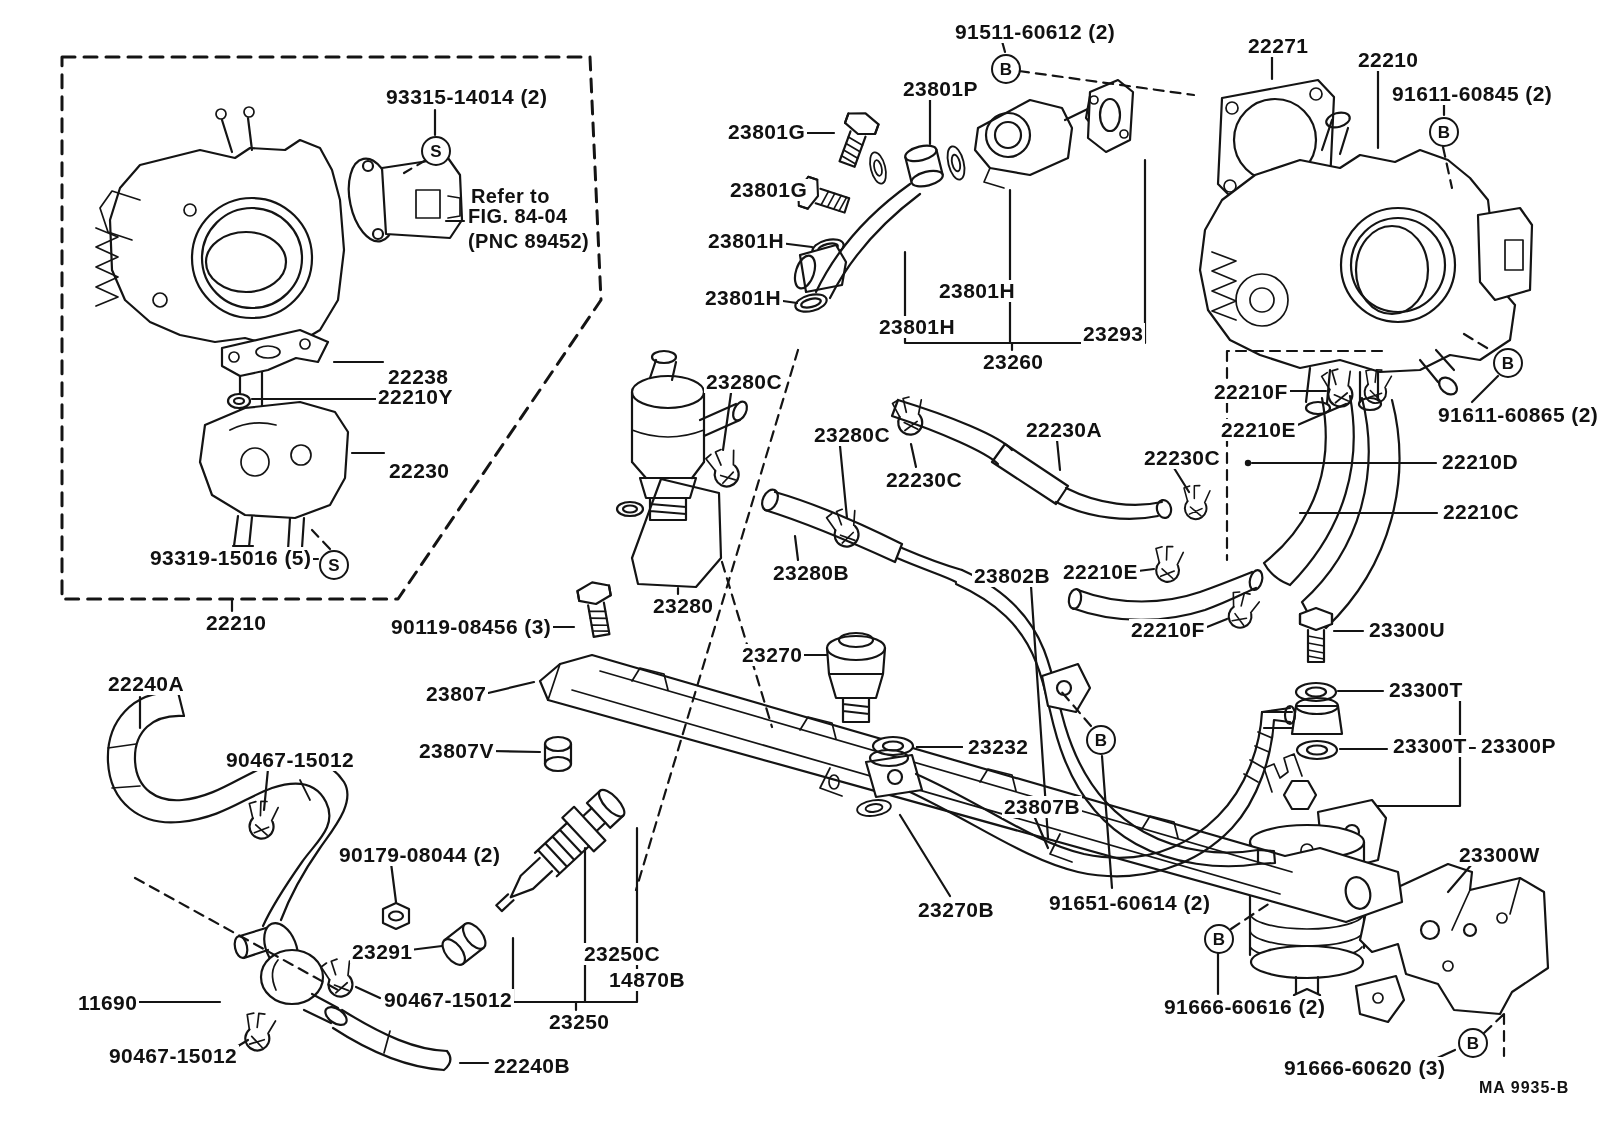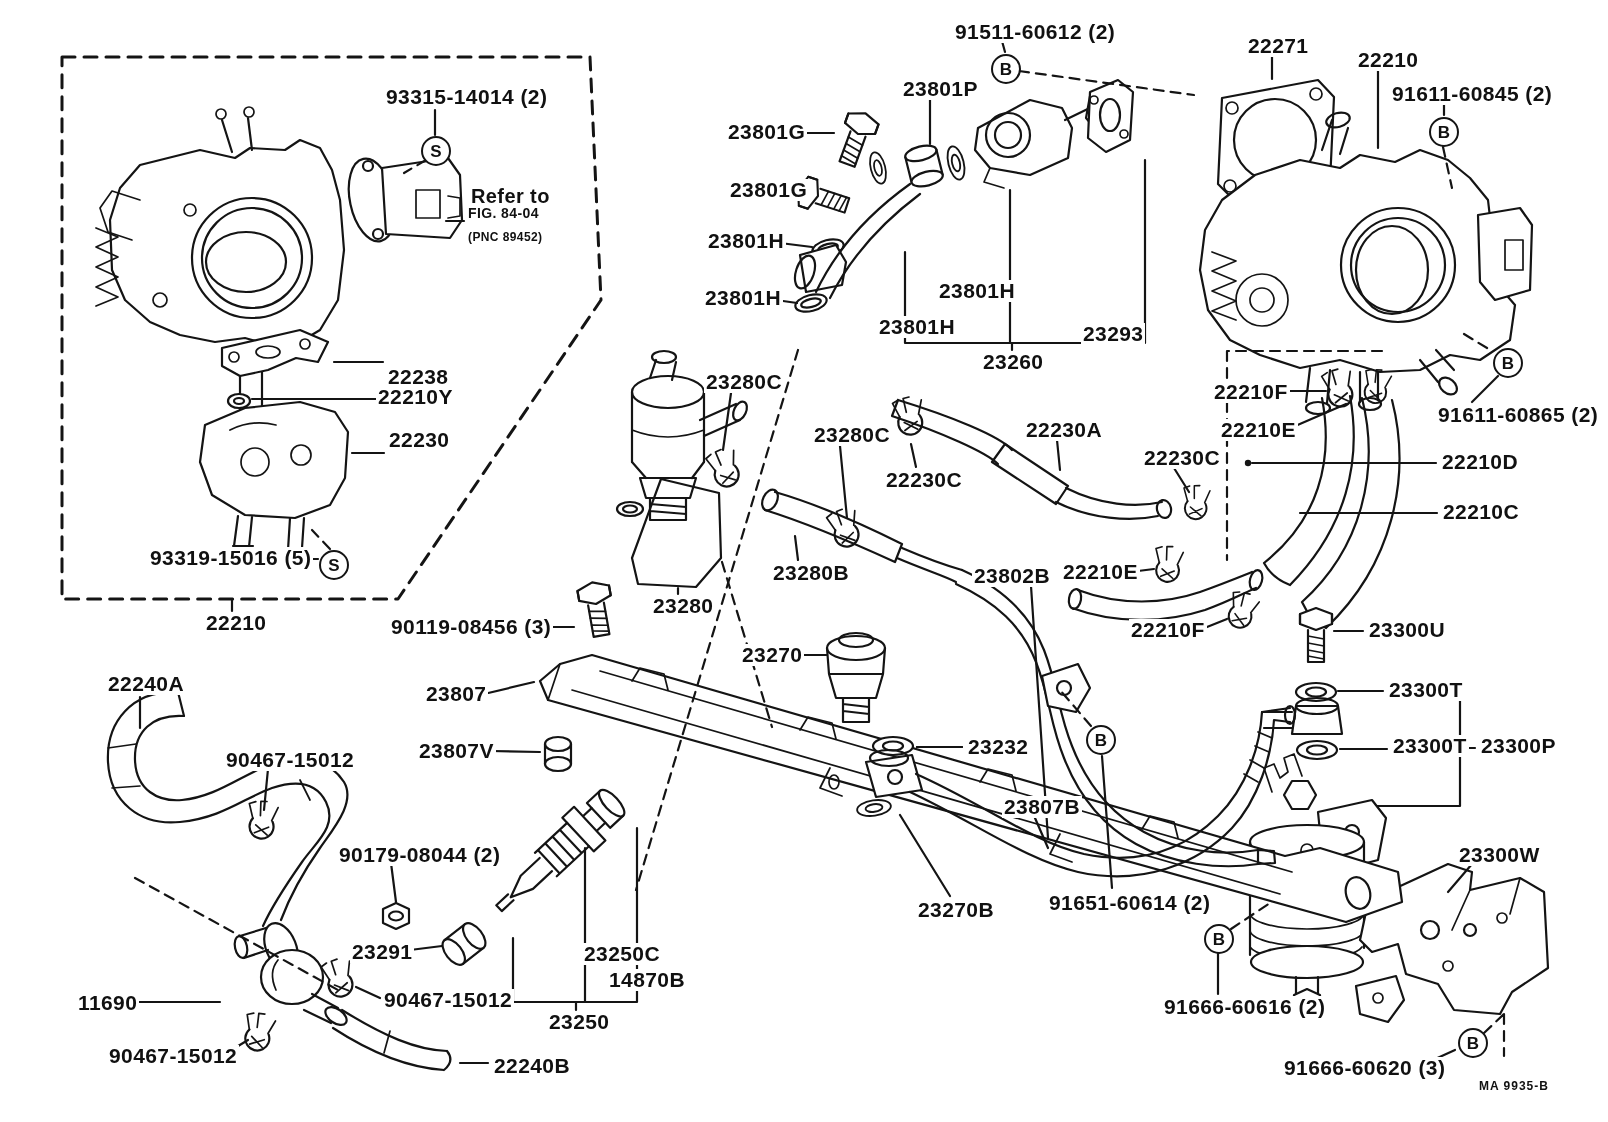--- a/index.html
+++ b/index.html
@@ -11,23 +11,23 @@
   svg.art .fb{fill:#141414;stroke:none;}
   svg.art .thin{stroke-width:1.7;}
   svg.art .dsh{stroke-dasharray:10 7;}
   svg.art .frame{stroke-dasharray:13 9;stroke-width:3;}
   .lbl{position:absolute;font-weight:bold;font-size:21px;letter-spacing:.4px;color:#111;
        white-space:nowrap;background:#fff;padding:0 2px;line-height:1.05;}
   .sym{position:absolute;width:26px;height:26px;border:2.6px solid #141414;border-radius:50%;
        background:#fff;color:#111;font-weight:bold;font-size:17px;display:flex;
        align-items:center;justify-content:center;line-height:1;}
   .note1{font-size:20px;}
-  .note2{font-size:14px;}
-  .note3{font-size:12px;}
-  .footer{font-size:12px;letter-spacing:1px;}
+  .note2{font-size:20px;}
+  .note3{font-size:20px;}
+  .footer{font-size:16px;letter-spacing:1px;}
 </style>
 </head>
 <body>
 
 <div id="stage">
 
 <svg class="art" width="1608" height="1122" viewBox="0 0 1608 1122">
   <defs>
     <g id="clamp">
       <path d="M-10,-4 A12,12 0 1 0 10,-4"></path>
@@ -385,21 +385,21 @@
   <div class="sym" style="left:1458px;top:1028px">B</div>
 
   <div class="lbl note1" style="left:469px;top:186px">Refer to</div>
   <div class="lbl note2" style="left:466px;top:206px">FIG. 84-04</div>
   <div class="lbl note3" style="left:466px;top:231px">(PNC 89452)</div>
   <div class="lbl footer" style="left:1477px;top:1080px">MA  9935-B</div>
 
   <div class="lbl" style="left:384px;top:86px">93315-14014 (2)</div>
   <div class="lbl" style="left:386px;top:366px">22238</div>
   <div class="lbl" style="left:376px;top:386px">22210Y</div>
-  <div class="lbl" style="left:387px;top:429px">22230</div>
+  <div class="lbl" style="left:387px;top:460px">22230</div>
   <div class="lbl" style="left:148px;top:547px">93319-15016 (5)</div>
   <div class="lbl" style="left:204px;top:612px">22210</div>
   <div class="lbl" style="left:953px;top:21px">91511-60612 (2)</div>
   <div class="lbl" style="left:901px;top:78px">23801P</div>
   <div class="lbl" style="left:726px;top:121px">23801G</div>
   <div class="lbl" style="left:728px;top:179px">23801G</div>
   <div class="lbl" style="left:706px;top:230px">23801H</div>
   <div class="lbl" style="left:703px;top:287px">23801H</div>
   <div class="lbl" style="left:937px;top:280px">23801H</div>
   <div class="lbl" style="left:877px;top:316px">23801H</div>

